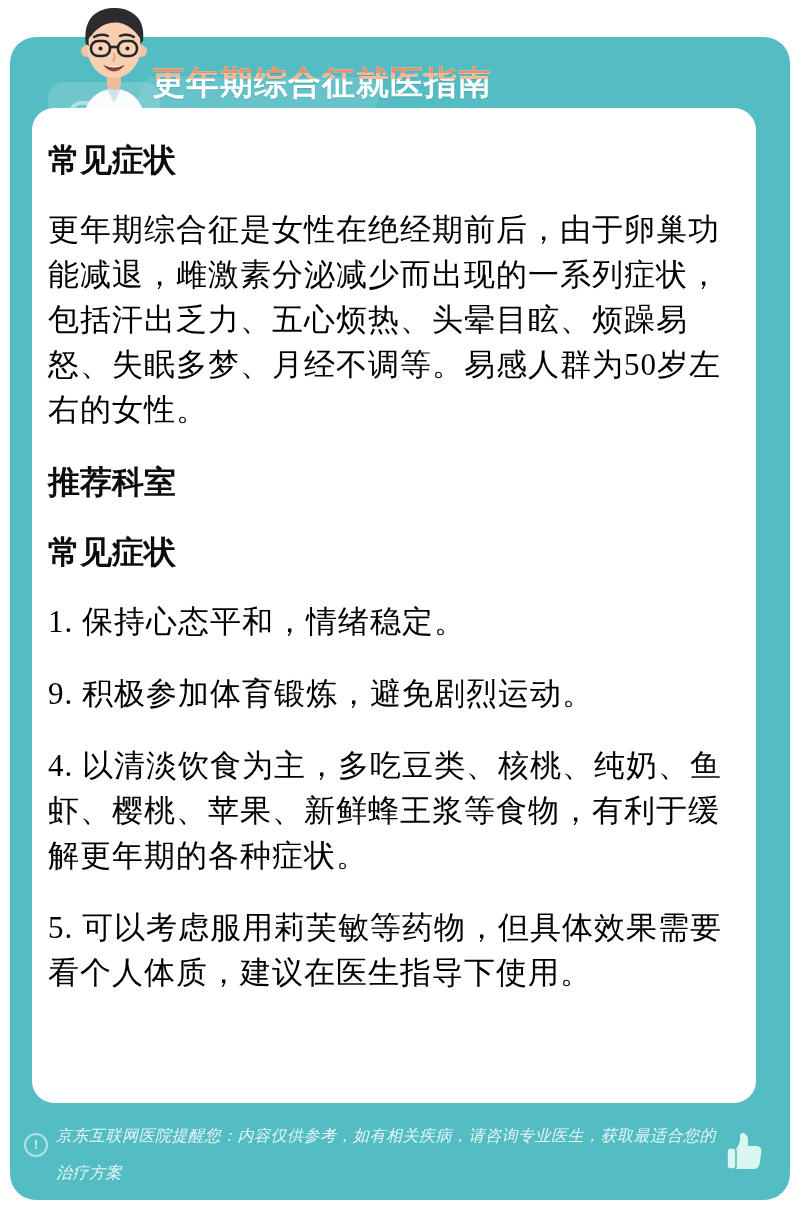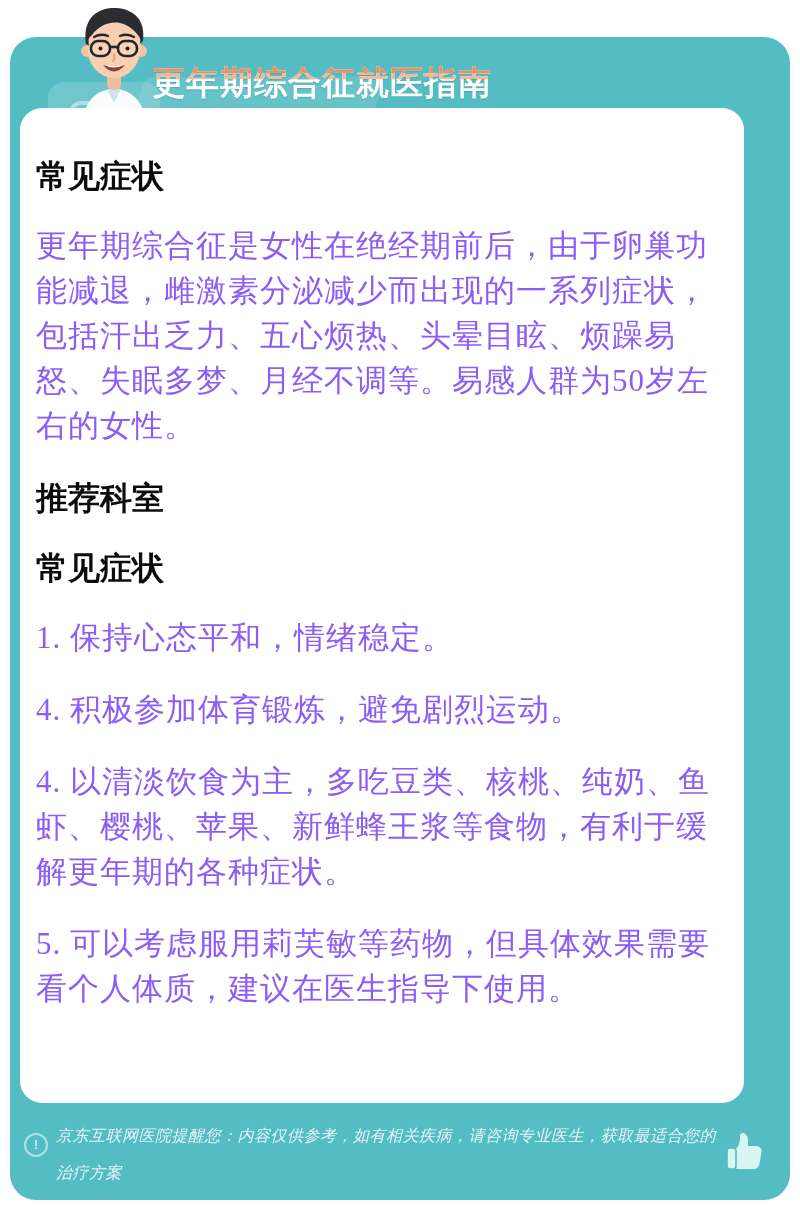--- a/index.html
+++ b/index.html
@@ -24,32 +24,32 @@
   
   .title-wrap{position:absolute;left:152px;top:64px;height:44px;
     font-weight:bold;font-size:33px;line-height:38px;letter-spacing:1px;white-space:nowrap;}
   .title-wrap span{display:block;}
   .title-base{color:#ffffff;text-shadow:0 1px 1px rgba(30,110,115,0.25);}
   .title-top1{position:absolute;left:0;top:0;color:#ec8f63;clip-path:inset(0 0 76% 0);}
   .title-top2{position:absolute;left:0;top:0;color:#f4b897;clip-path:inset(24% 0 60% 0);}
   .avatar{position:absolute;left:64px;top:4px;width:100px;height:120px;}
   
   .card{
-    position:absolute;left:20px;top:108px;width:724px;height:995px;
+    position:absolute;left:32px;top:108px;width:724px;height:995px;
     background:#ffffff;border-radius:22px;box-sizing:border-box;
-    padding:24px 18px 0 16px;overflow:hidden;
+    padding:8px 18px 0 16px;overflow:hidden;
   }
   .card h2{
     font-family:"Liberation Sans",sans-serif;
     font-size:32px;line-height:40px;margin:30px 0 0 0;color:#0c0c0c;font-weight:bold;
   }
   .card h2.first{margin-top:24px;}
   .card p{
     font-family:"Liberation Serif",serif;
-    font-size:31px;line-height:45px;margin:27px 0 0 0;color:#8b5cf6;
+    font-size:31px;line-height:45px;margin:27px 0 0 0;color:#000000;
     letter-spacing:1px;
   }
   
   .footer{
     position:absolute;left:24px;bottom:18px;width:740px;
     display:flex;align-items:center;
   }
   .info-badge{
     flex:0 0 auto;width:20px;height:20px;border-radius:50%;
     border:2px solid rgba(255,255,255,0.55);color:rgba(255,255,255,0.70);
@@ -119,21 +119,21 @@
 </div>
 
 <div class="card">
   <h2 class="first">常见症状</h2>
   <p>更年期综合征是女性在绝经期前后，由于卵巢功能减退，雌激素分泌减少而出现的一系列症状，包括汗出乏力、五心烦热、头晕目眩、烦躁易怒、失眠多梦、月经不调等。易感人群为50岁左右的女性。</p>
 
   <h2>推荐科室</h2>
 
   <h2>常见症状</h2>
   <p>1. 保持心态平和，情绪稳定。</p>
-  <p>4. 积极参加体育锻炼，避免剧烈运动。</p>
+  <p>9. 积极参加体育锻炼，避免剧烈运动。</p>
   <p>4. 以清淡饮食为主，多吃豆类、核桃、纯奶、鱼虾、樱桃、苹果、新鲜蜂王浆等食物，有利于缓解更年期的各种症状。</p>
   <p>5. 可以考虑服用莉芙敏等药物，但具体效果需要看个人体质，建议在医生指导下使用。</p>
 </div>
 
 <div class="footer">
   <div class="info-badge">!</div>
   <div class="disclaimer">京东互联网医院提醒您：内容仅供参考，如有相关疾病，请咨询专业医生，获取最适合您的治疗方案</div>
   <div class="thumb">
     <svg width="36" height="44" viewBox="0 0 36 44">
       <path d="M14,4 C14,1.5 16.5,0.5 18.5,1.5 C21,2.8 22,5.5 22,8.5 L22,14 L30,14 C33.5,14 36,16.5 35.5,19.5 L33.5,32 C33,35 30.5,37 27.5,37 L12,37 C9.5,37 8,35.5 8,33 L8,18 C11,17 13.5,12 14,8 Z" fill="#d9f6f0"></path>

